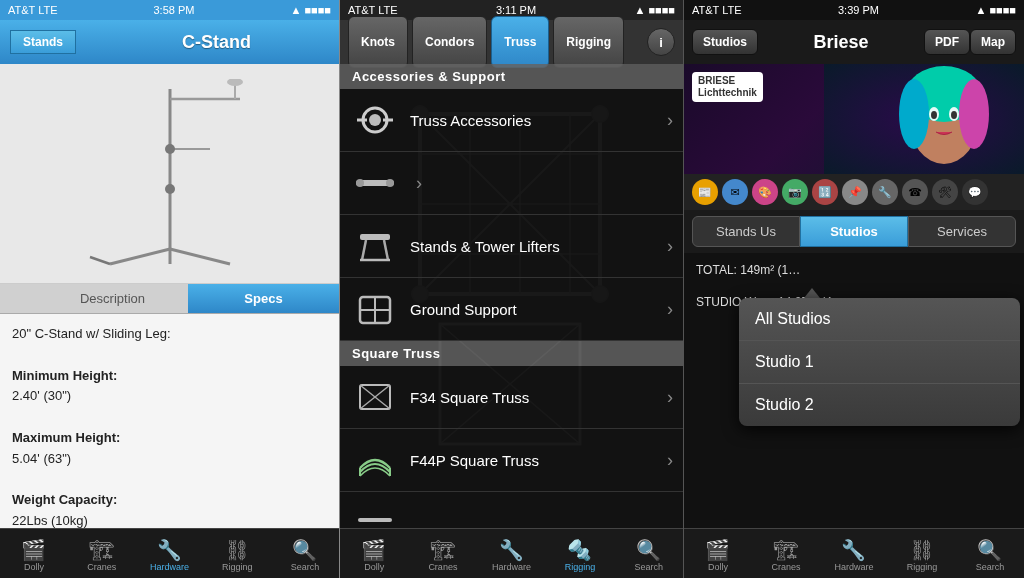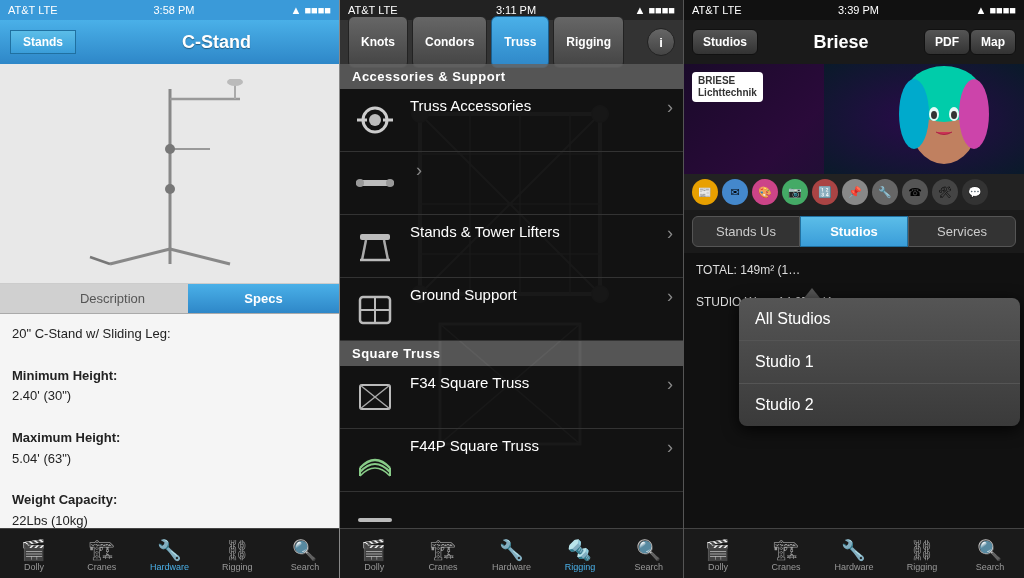--- a/index.html
+++ b/index.html
@@ -201,20 +201,21 @@
     .p2-section-header {
       background: rgba(100,100,100,0.85);
       color: #fff;
       font-size: 13px;
       font-weight: bold;
       padding: 5px 12px;
       letter-spacing: 0.5px;
     }
     .p2-list-item {
       display: flex;
+      align-items: center;
       background: rgba(20,20,20,0.88);
       border-bottom: 1px solid #333;
       padding: 8px 10px;
       cursor: pointer;
       min-height: 62px;
     }
     .p2-item-icon {
       width: 50px;
       height: 46px;
       display: flex;

